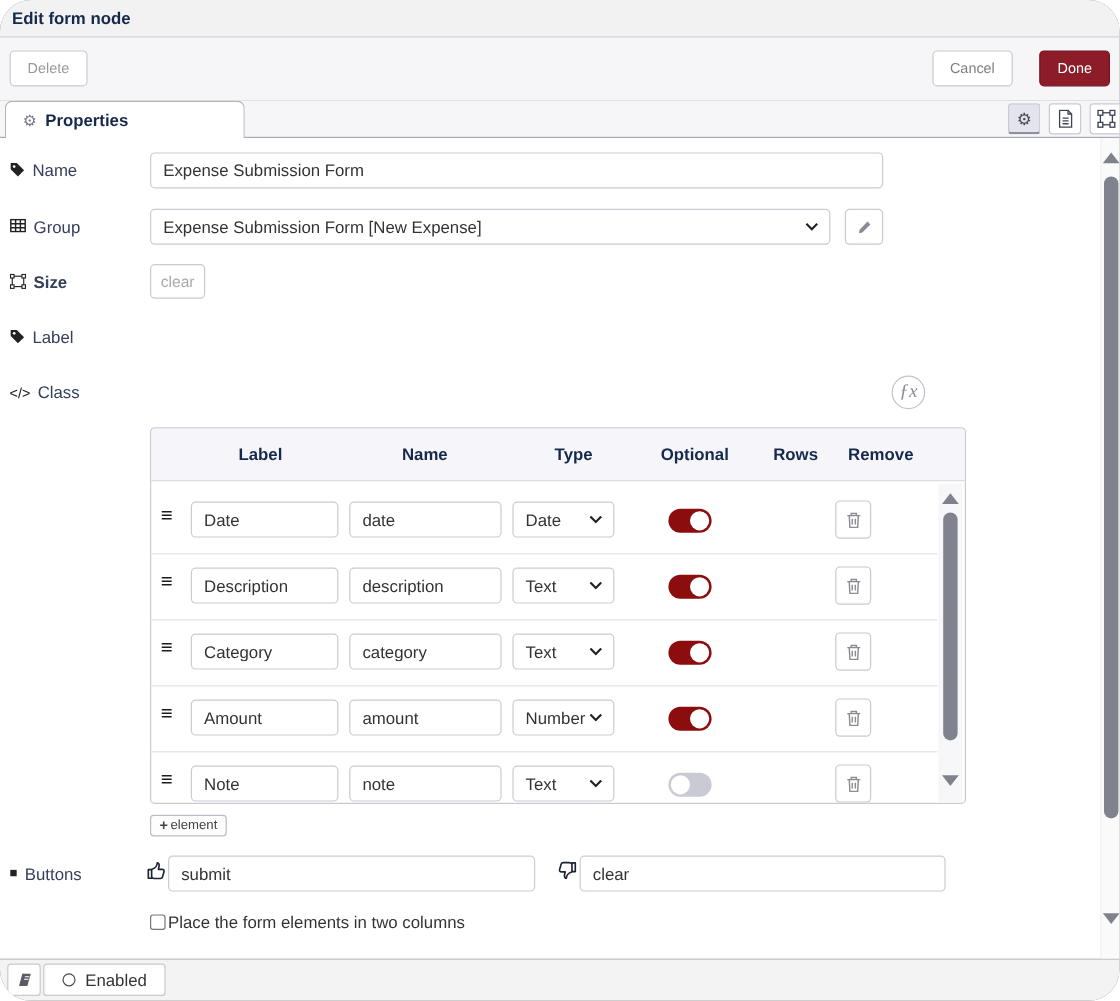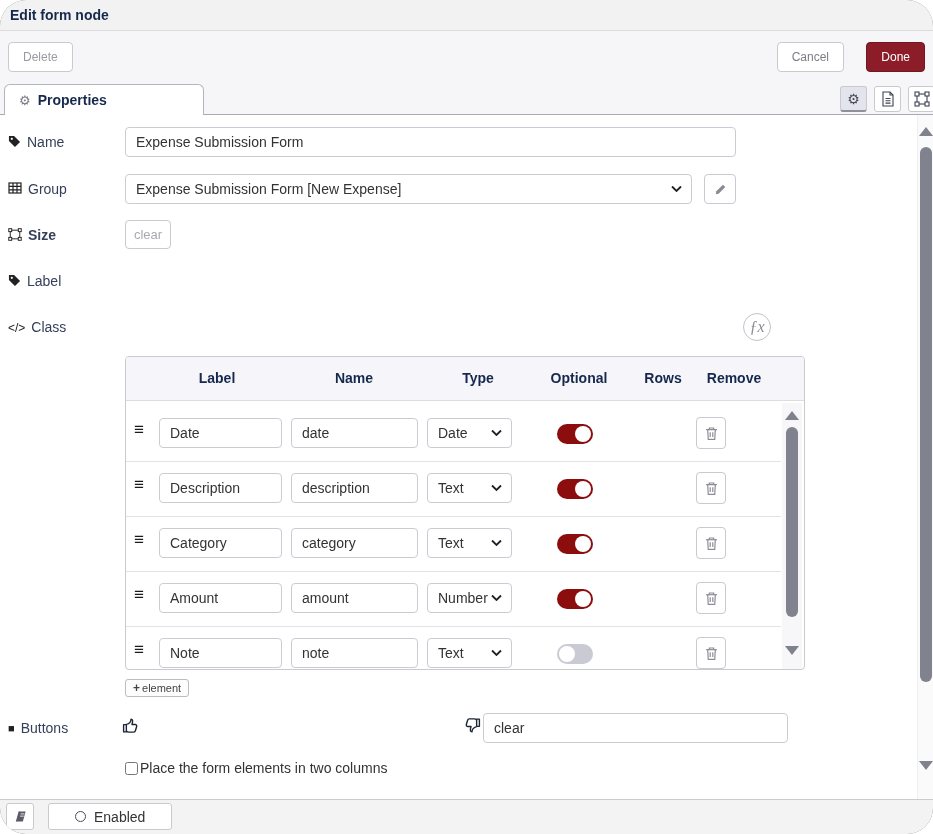--- a/index.html
+++ b/index.html
@@ -77,21 +77,21 @@
   .thumb-icon { position:absolute; width:17px; height:17px; color:#1c2333; }
   .thumb-icon.down { transform:rotate(180deg); }
 
   .chkrow { position:absolute; left:125px; top:645px; display:flex; align-items:center; gap:2px; color:#333; }
   .chkrow input { width:13px; height:13px; cursor:pointer; }
 
   
   .footer { position:absolute; left:0; top:799px; width:933px; height:35px; background:#f3f3f3; border-top:1px solid #ccc; }
   .foot-btn { position:absolute; top:3px; height:27px; background:#fff; border:1px solid #c9c9d0; border-radius:3px; display:flex; align-items:center; justify-content:center; cursor:pointer; }
   .book-btn { left:6px; width:28px; }
-  .enabled-btn { left:48px; padding:0 26px; gap:8px; color:#333; font-size:14px; }
+  .enabled-btn { left:36px; padding:0 15px; gap:8px; color:#333; font-size:14px; }
   .circ { width:11px; height:11px; border:1.5px solid #4a4a55; border-radius:50%; }
 </style>
 </head>
 <body>
 
 <div class="dialog">
 
   <div class="title-bar">
     <span class="title">Edit form node</span>
   </div>
@@ -315,20 +315,21 @@
     </div>
 
     <div class="frow-label" style="top:604px;">
       <i class="txt-icon" style="font-size:11px;">■</i>
       <span>Buttons</span>
     </div>
     <svg class="thumb-icon" style="left:122px; top:602px;" viewBox="0 0 16 16" fill="none" stroke="currentColor" stroke-width="1.3" stroke-linejoin="round">
         <path d="M1.5 7.2h2.6v6.8H1.5z"></path>
         <path d="M4.1 13.2c.6.6 1.2 1 2.1 1h4.9c.8 0 1.3-.5 1.5-1.2l1.2-4.1c.3-1-.4-1.9-1.4-1.9h-3c.2-1 .6-2 .6-3.2 0-1.2-.7-1.8-1.5-1.8 0 1.8-1.5 4.2-4.4 5"></path>
       </svg>
+    <input class="ti" style="left: 140px; top: 598px; width: 306px;" value="submit">
     <svg class="thumb-icon down" style="left:464px; top:602px;" viewBox="0 0 16 16" fill="none" stroke="currentColor" stroke-width="1.3" stroke-linejoin="round">
         <path d="M1.5 7.2h2.6v6.8H1.5z"></path>
         <path d="M4.1 13.2c.6.6 1.2 1 2.1 1h4.9c.8 0 1.3-.5 1.5-1.2l1.2-4.1c.3-1-.4-1.9-1.4-1.9h-3c.2-1 .6-2 .6-3.2 0-1.2-.7-1.8-1.5-1.8 0 1.8-1.5 4.2-4.4 5"></path>
       </svg>
     <input class="ti" style="left: 483px; top: 598px; width: 305px;" value="clear">
 
     <label class="chkrow">
       <input type="checkbox" style="">
       <span>Place the form elements in two columns</span>
     </label>

